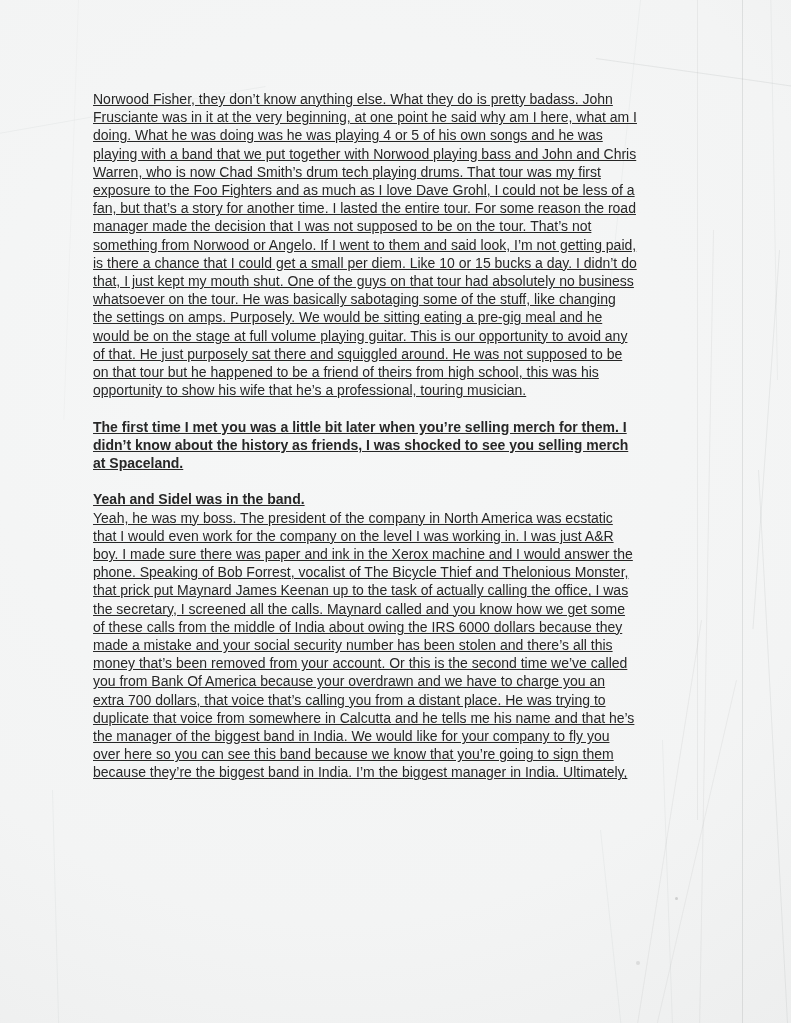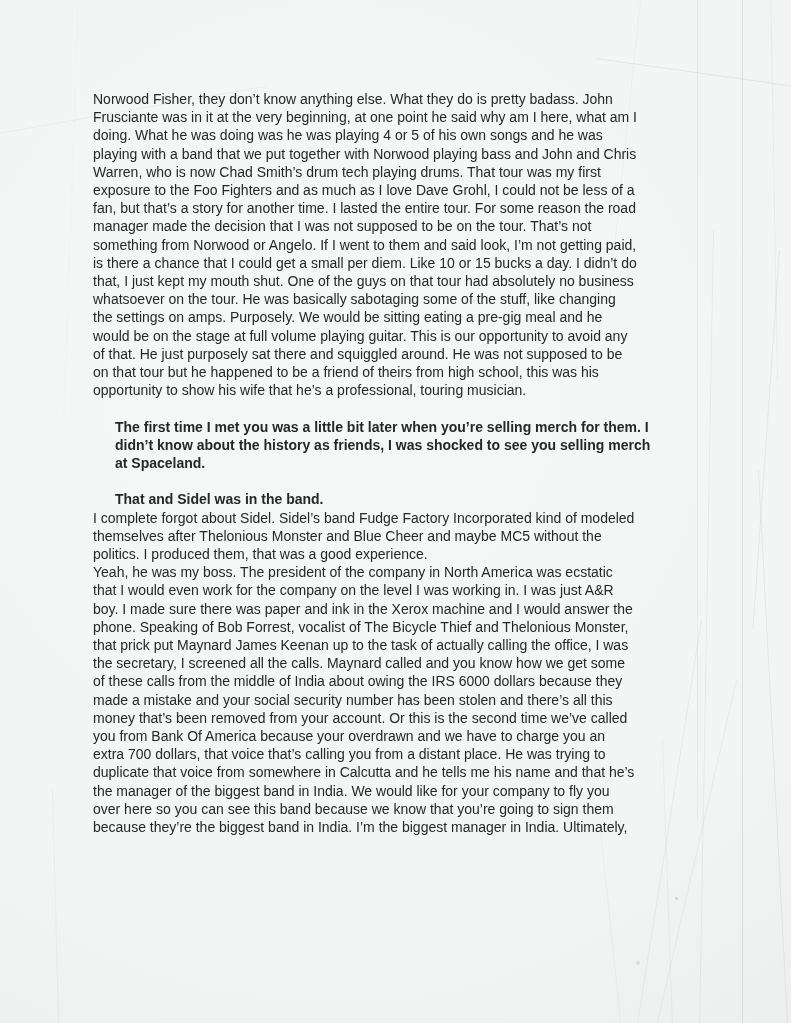--- a/index.html
+++ b/index.html
@@ -65,25 +65,25 @@
     top: 90px;
     width: 650px;
     color: var(--ink);
     font-size: 14px;
     line-height: 18.2px;
     letter-spacing: 0;
   }
   .para {
     white-space: pre;      
     margin: 0;
+    text-decoration: underline;
   }
   .para.q {
     font-weight: 700;
     margin-top: 18.2px;    
-    margin-left: 22px;
   }
 </style>
 </head>
 <body>
 
 <div class="paper">
 
   <div>
     <i class="scr s1"></i>
     <i class="scr s2"></i>
@@ -120,24 +120,21 @@
 that, I just kept my mouth shut. One of the guys on that tour had absolutely no business
 whatsoever on the tour. He was basically sabotaging some of the stuff, like changing
 the settings on amps. Purposely. We would be sitting eating a pre-gig meal and he
 would be on the stage at full volume playing guitar. This is our opportunity to avoid any
 of that. He just purposely sat there and squiggled around. He was not supposed to be
 on that tour but he happened to be a friend of theirs from high school, this was his
 opportunity to show his wife that he’s a professional, touring musician.</div>
       <div class="para q">The first time I met you was a little bit later when you’re selling merch for them. I
 didn’t know about the history as friends, I was shocked to see you selling merch
 at Spaceland.</div>
-      <div class="para q">That and Sidel was in the band.</div>
-      <div class="para a">I complete forgot about Sidel. Sidel’s band Fudge Factory Incorporated kind of modeled
-themselves after Thelonious Monster and Blue Cheer and maybe MC5 without the
-politics. I produced them, that was a good experience.</div>
+      <div class="para q">Yeah and Sidel was in the band.</div>
       <div class="para a">Yeah, he was my boss. The president of the company in North America was ecstatic
 that I would even work for the company on the level I was working in. I was just A&amp;R
 boy. I made sure there was paper and ink in the Xerox machine and I would answer the
 phone. Speaking of Bob Forrest, vocalist of The Bicycle Thief and Thelonious Monster,
 that prick put Maynard James Keenan up to the task of actually calling the office, I was
 the secretary, I screened all the calls. Maynard called and you know how we get some
 of these calls from the middle of India about owing the IRS 6000 dollars because they
 made a mistake and your social security number has been stolen and there’s all this
 money that’s been removed from your account. Or this is the second time we’ve called
 you from Bank Of America because your overdrawn and we have to charge you an

